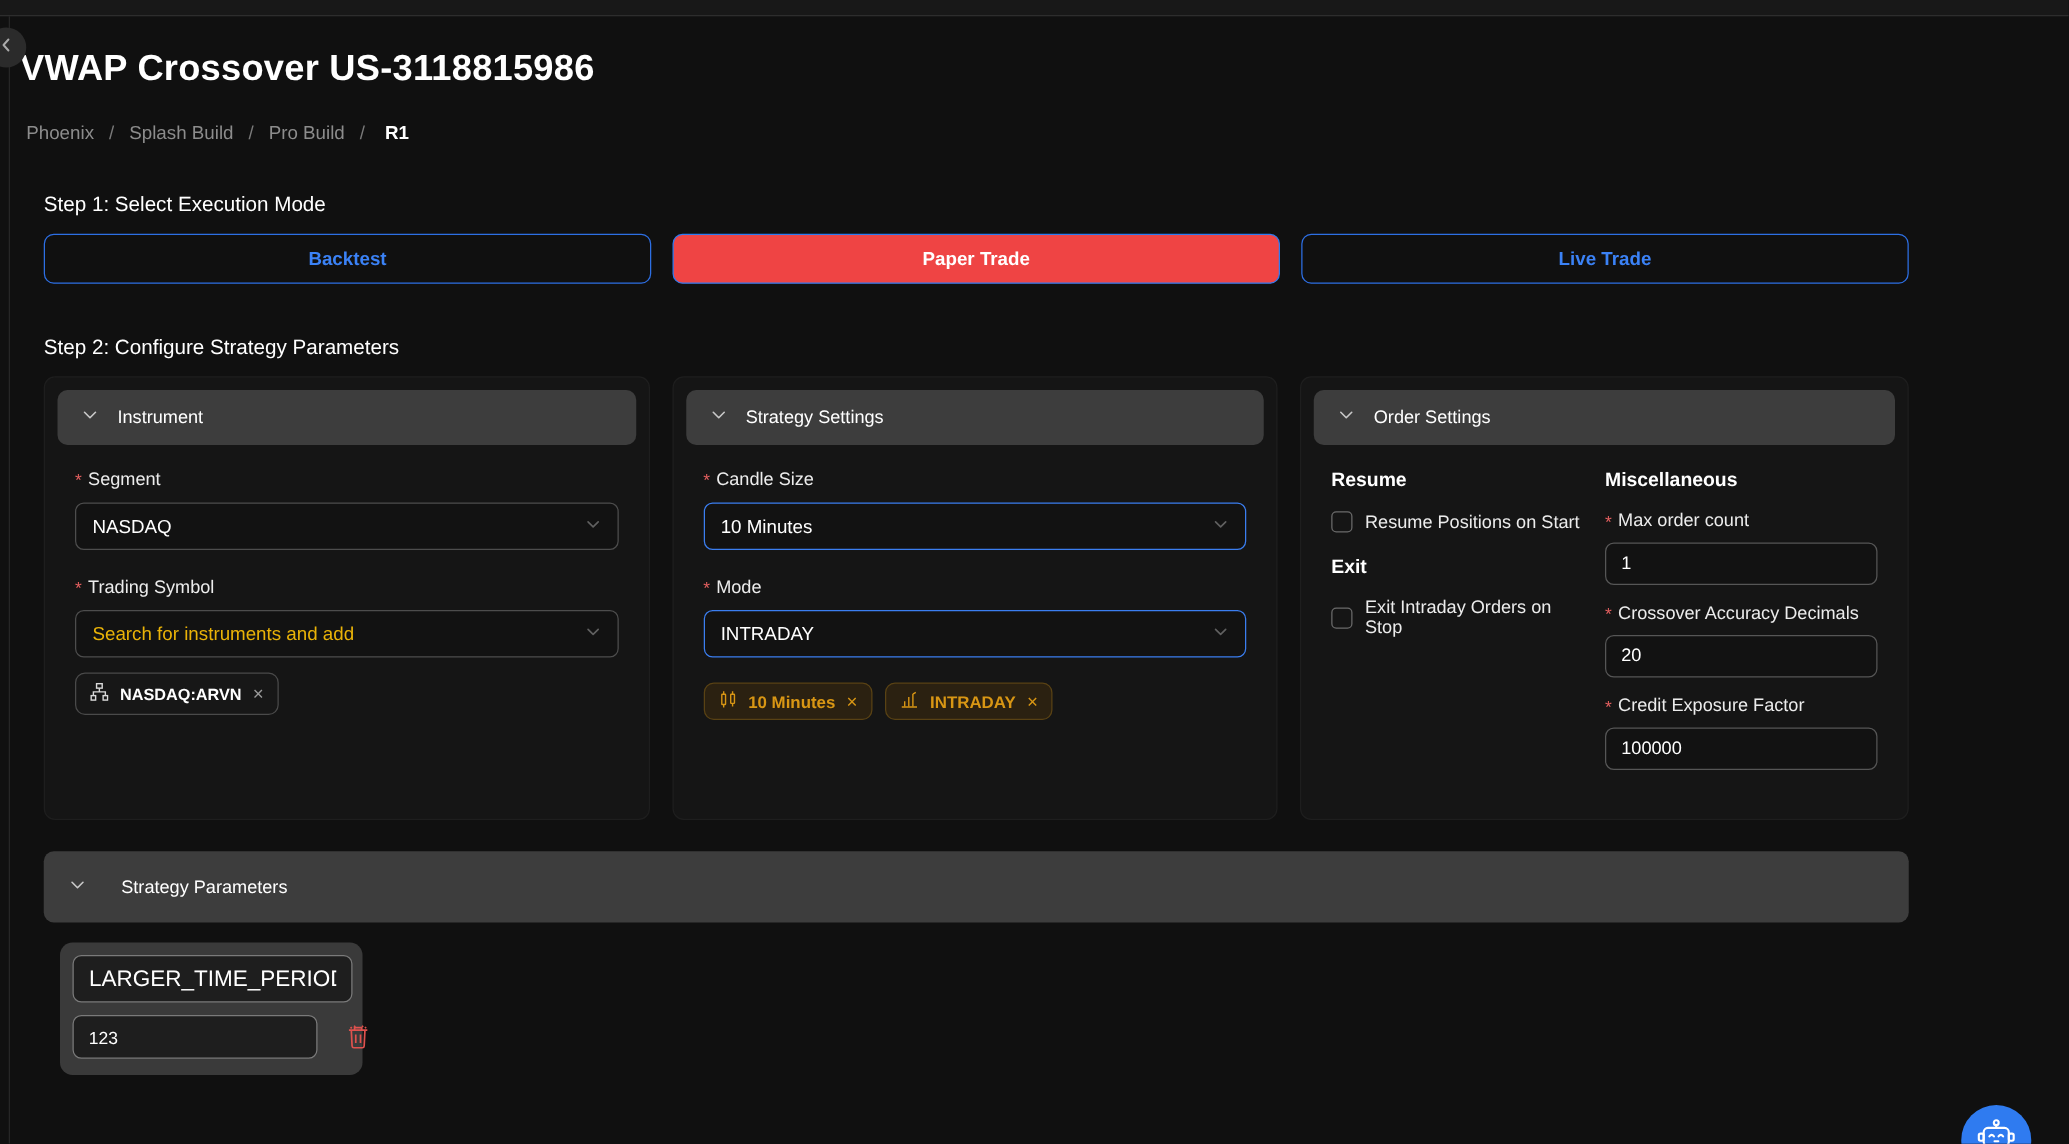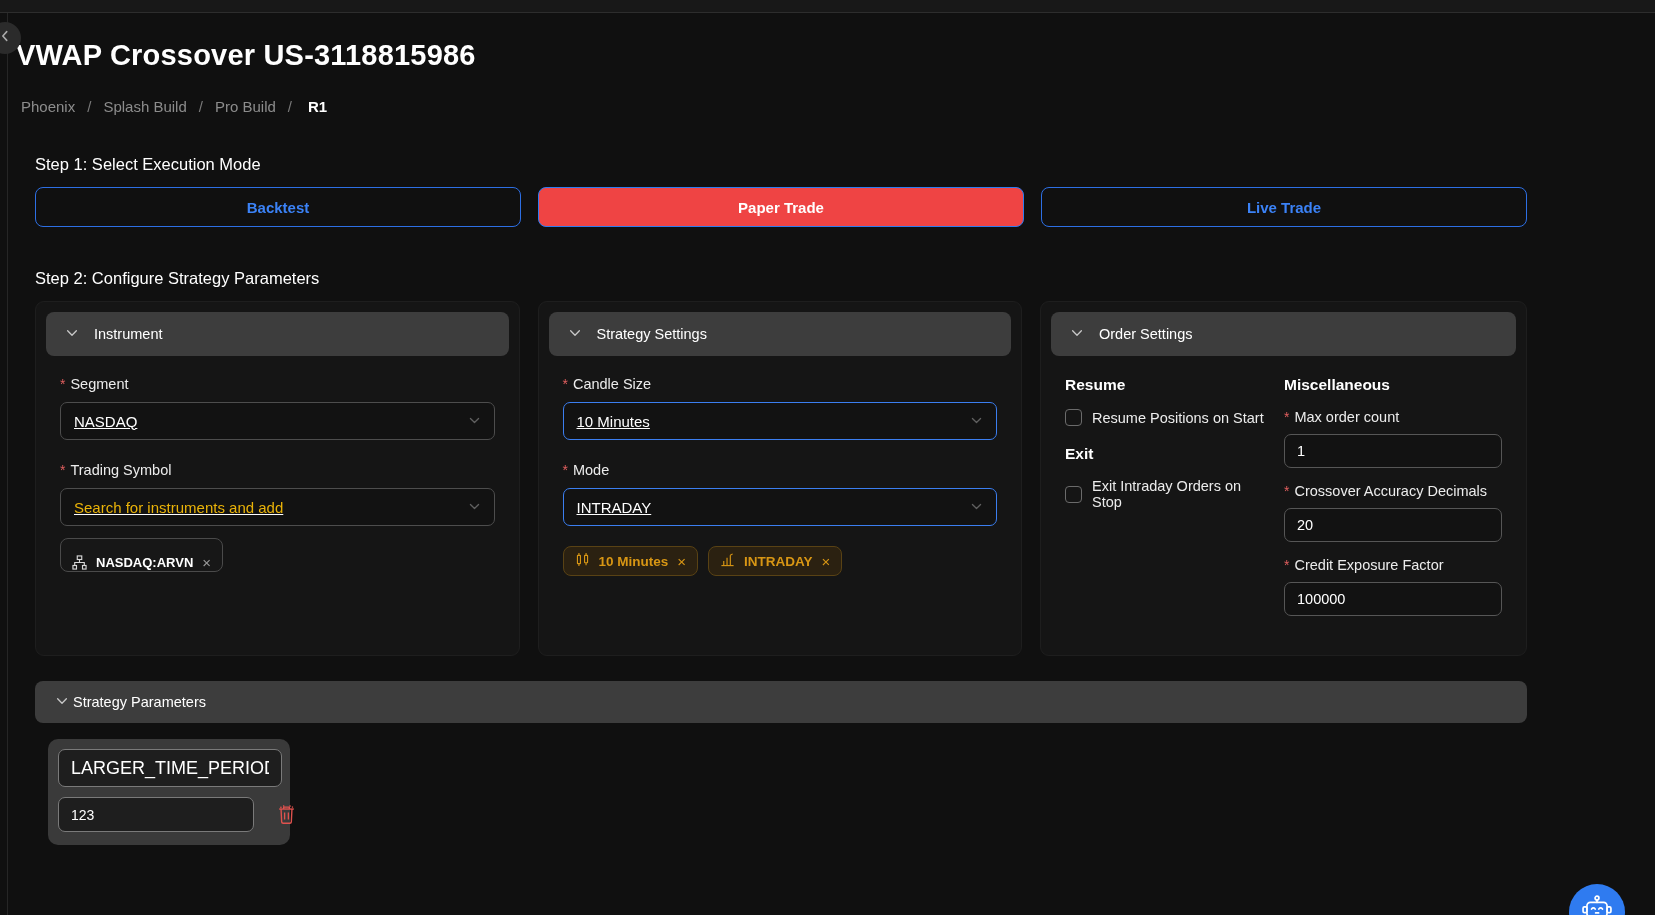--- a/index.html
+++ b/index.html
@@ -73,28 +73,27 @@
   .card-body { padding:20px 24px 0 24px; }
 
   .field-label { display:flex; align-items:center; gap:5px; font-size:14.5px; color:#ececec; }
   .req { color:#e25f5f; font-size:14px; }
   .select-box {
     margin-top:10px; height:38px;
     background:#121212; border:1px solid #4d4d4d; border-radius:7px;
     display:flex; align-items:center; padding:0 13px;
     font-size:15px; color:#ffffff; cursor:pointer;
     justify-content:space-between;
-    text-decoration:underline;
   }
   .select-box.focused { border:1px solid #3b7ef0; }
   .select-box .placeholder { color:#eab308; }
   .mt-22 { margin-top:22px; }
 
   .symbol-tag {
-    margin-top:12px; display:inline-flex; align-items:flex-start; gap:9px;
+    margin-top:12px; display:inline-flex; align-items:center; gap:9px;
     height:30px; padding:16px 11px;
     border:1px solid #4a4a4a; border-radius:8px; background:#171717;
     font-size:13px; font-weight:700; color:#ffffff;
   }
   .symbol-tag .close { color:#9a9a9a; font-size:15px; font-weight:400; cursor:pointer; line-height:1; }
 
   .gold-tags { display:flex; gap:10px; margin-top:20px; }
   .gold-tag {
     display:inline-flex; align-items:center; gap:9px;
     height:30px; padding:0 11px;
@@ -115,23 +114,23 @@
   .exit-heading { margin-top:19px; }
   .misc-label { margin-top:15px; }
   .text-input {
     margin-top:9px; width:100%; height:34px;
     background:#121212; border:1px solid #565656; border-radius:7px;
     color:#ffffff; font-size:14.5px; padding:0 12px;
     font-family:"Liberation Sans", sans-serif; outline:none;
   }
 
   .params-bar {
-    margin-top:25px; height:42px;
+    margin-top:25px; height:57px;
     background:#3d3d3d; border-radius:8px;
-    display:flex; align-items:center; gap:4px; padding:0 20px;
+    display:flex; align-items:center; gap:28px; padding:0 20px;
     font-size:14.5px; color:#ffffff; cursor:pointer;
   }
   .param-card {
     margin:16px 0 0 13px; width:242px;
     background:#3a3a3a; border-radius:10px; padding:10px 10px 13px 10px;
   }
   .param-name-input {
     width:224px; height:38px;
     background:#1e1e1e; border:1px solid #7a7a7a; border-radius:7px;
     color:#ffffff; font-size:18px; padding:0 12px;

